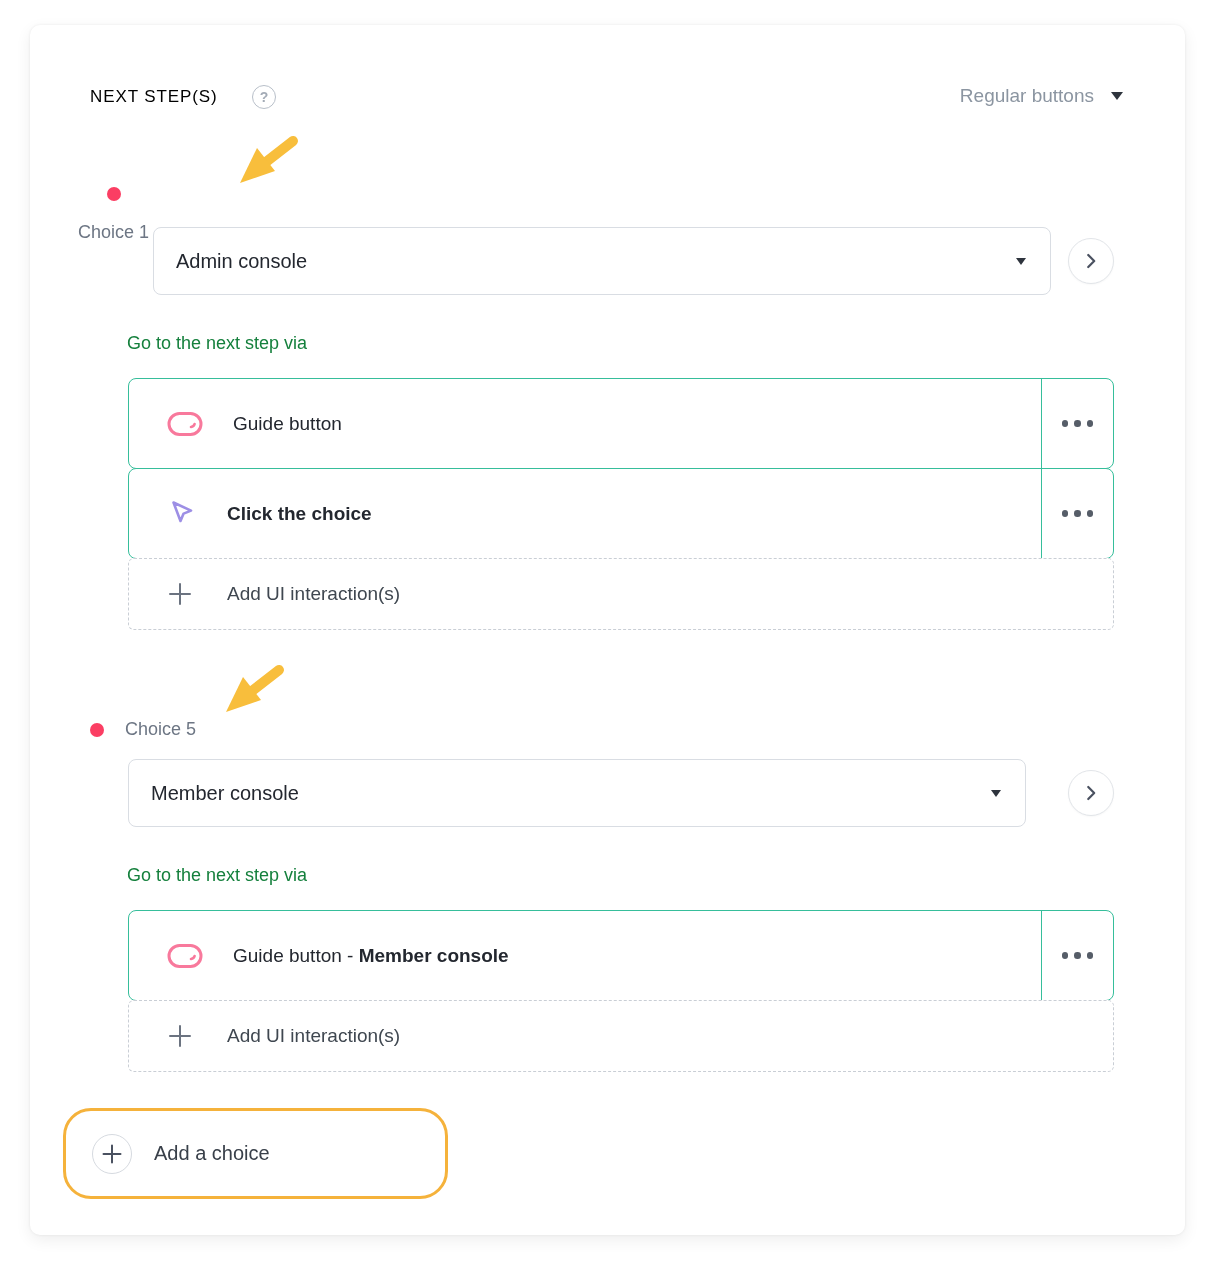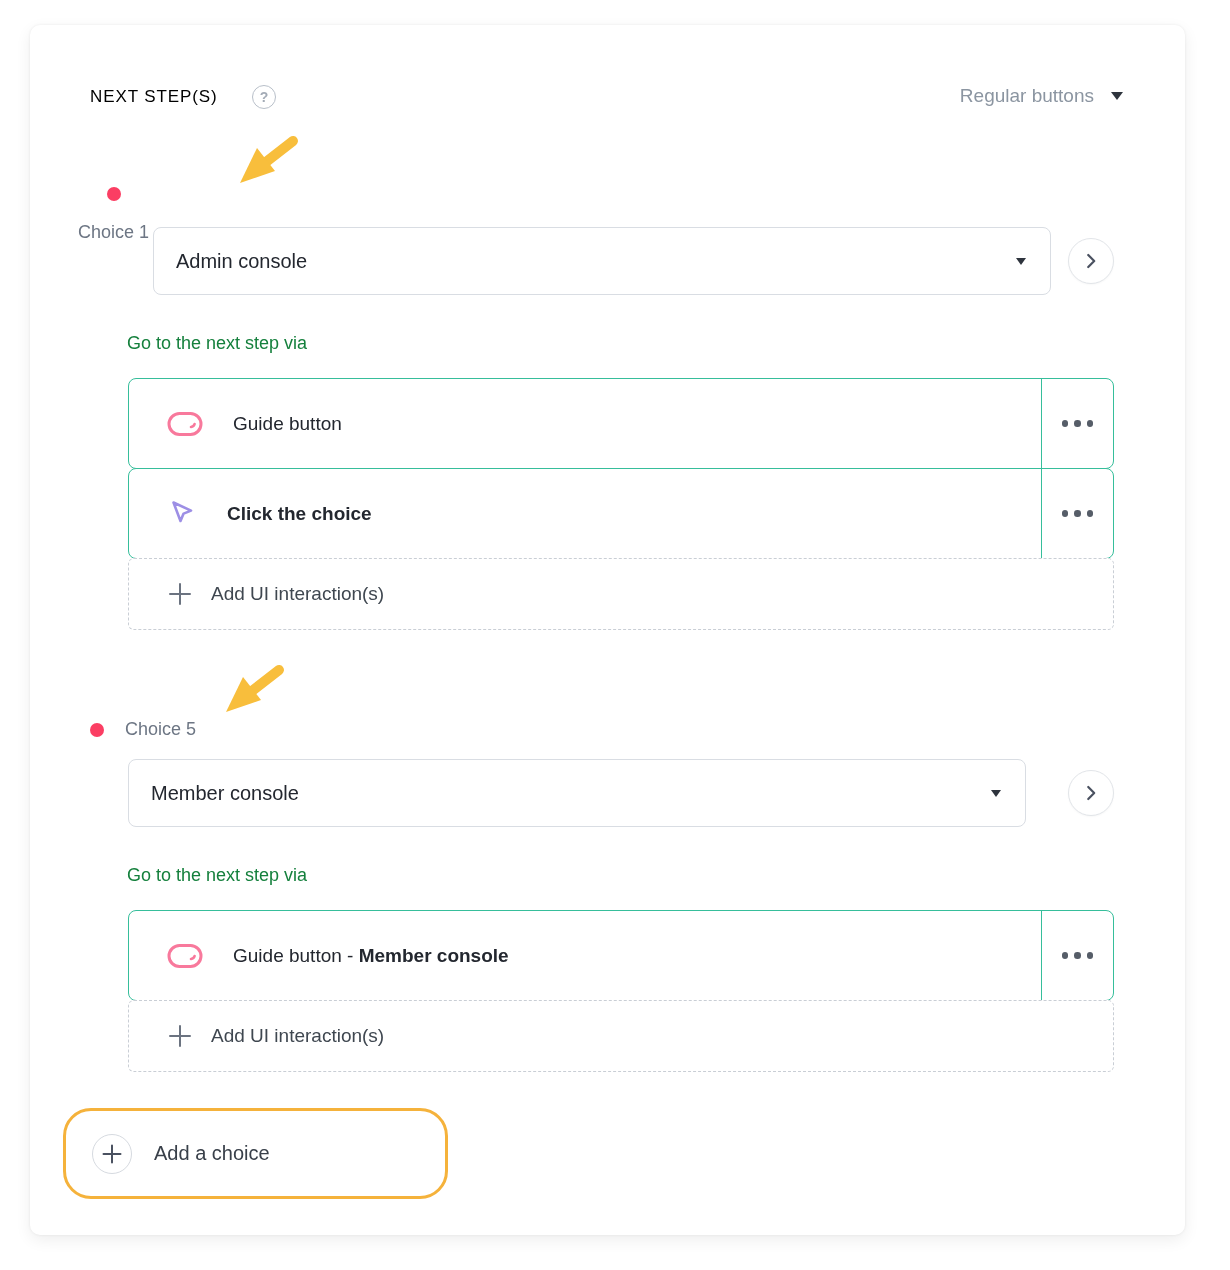--- a/index.html
+++ b/index.html
@@ -68,21 +68,21 @@
     width:72px; border-left:1px solid var(--teal); display:flex; align-items:center; justify-content:center; gap:6px;
   }
   .int-row .row-menu i { width:6.5px; height:6.5px; border-radius:50%; background:#565d68; }
   .irow1a { left:98px; top:353px; }
   .irow1b { left:98px; top:443px; }
   .irow2a { left:98px; top:885px; }
 
   
   .dashed-row {
     width:986px; height:72px; border:1px dashed #c9ced5; border-radius:6px; background:#fff;
-    display:flex; align-items:center; padding-left:38px; gap:18px; cursor:pointer;
+    display:flex; align-items:center; padding-left:38px; gap:34px; cursor:pointer;
   }
   .dashed-row .add-text { font-size:19px; color:#3f4750; }
   .dashed1 { left:98px; top:533px; }
   .dashed2 { left:98px; top:975px; }
 
   
   .add-choice-ring {
     left:33px; top:1083px; width:385px; height:91px;
     border:3px solid var(--ring); border-radius:28px;
     display:flex; align-items:center; padding-left:26px; gap:22px; cursor:pointer; background:#fff;

